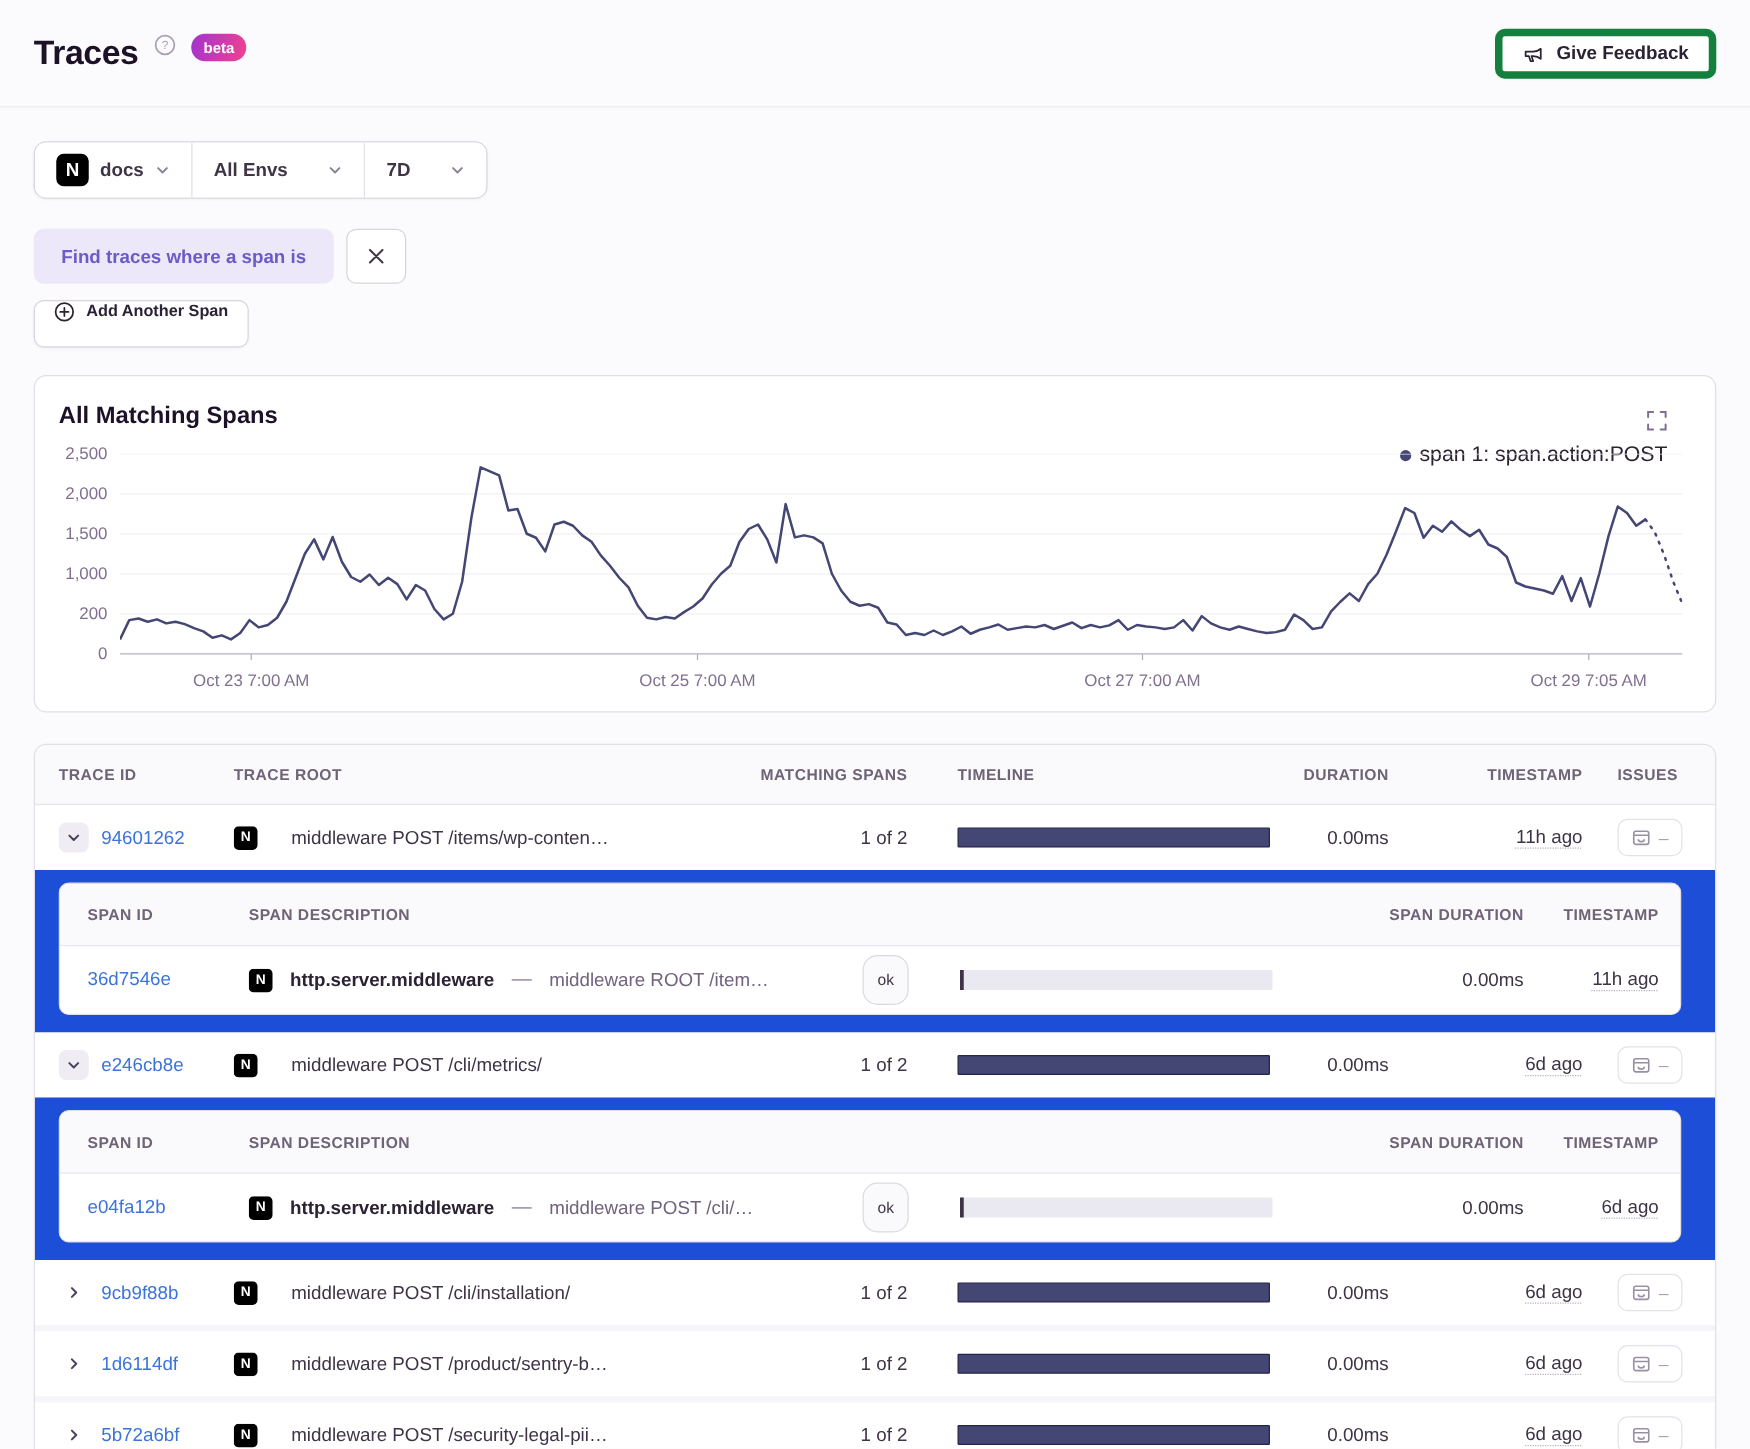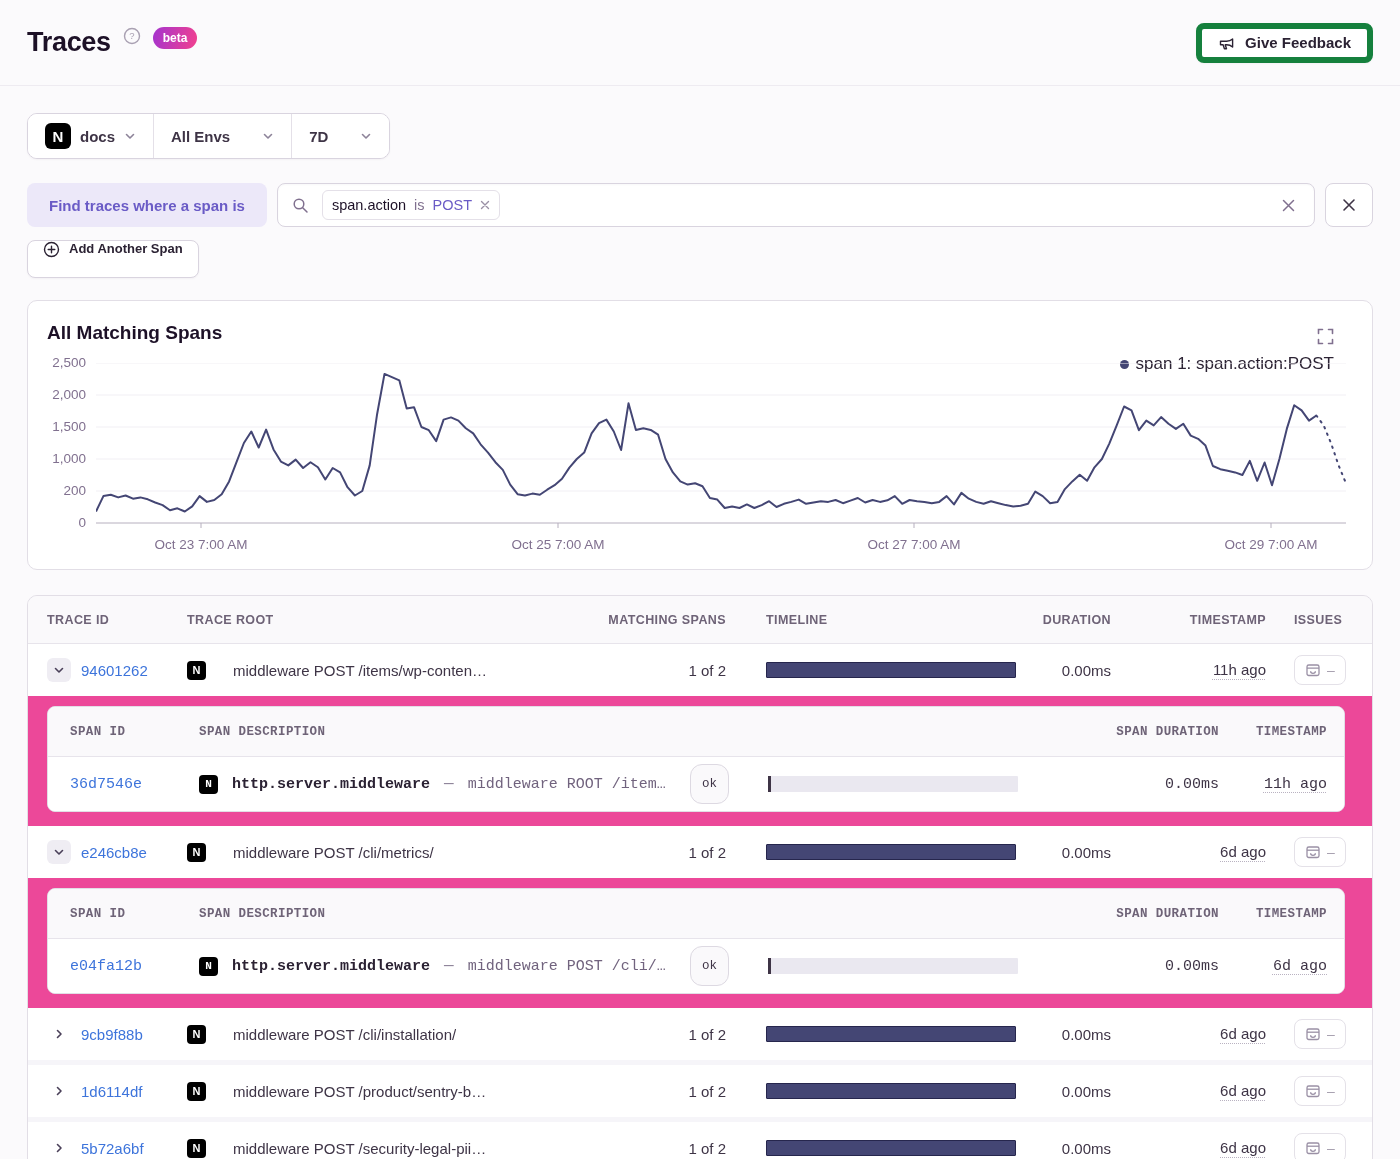--- a/index.html
+++ b/index.html
@@ -135,21 +135,21 @@
     text-decoration:underline dotted #B9B2C1; text-underline-offset:4px; text-decoration-thickness:1px;
   }
   .issues-pill {
     margin-left:28px; width:52px; height:30px; border:1px solid #E4E1E8; border-radius:8px;
     background:#fff; display:flex; align-items:center; justify-content:center; gap:6px;
     color:#9A90A5; cursor:pointer;
   }
   .issues-dash { color:#A9A2B1; font-size:14px; }
 
   
-  .expand-band { background:#ec4899; padding:10px 27px 14px 19px;font-family:Liberation Mono, monospace; }
+  .expand-band { background:#1d4ed8; padding:10px 27px 14px 19px; }
   .span-panel { background:#fff; border:1px solid #E2DEE6; border-radius:8px; overflow:hidden; }
   .srow {
     display:grid;
     grid-template-columns: 22px 129px 491px 78px 250px 201px 108px 1fr;
     align-items:center;
   }
   .shead { height:50px; background:#FAF9FB; border-bottom:1px solid #E7E4EB; }
   .span-row { height:54px; background:#fff; }
   .cell-desc { display:flex; align-items:center; gap:14px; overflow:hidden; }
   .desc-op { font-size:15px; font-weight:700; color:#2B2233; white-space:nowrap; }
@@ -214,43 +214,20 @@
         <svg width="12" height="12" viewBox="0 0 12 12" fill="none">
             <path d="M2.5 4.5 6 8l3.5-3.5" stroke="currentColor" stroke-width="1.6" stroke-linecap="round" stroke-linejoin="round"></path>
           </svg>
       </span>
     </div>
   </div>
 
   
   <div class="search-row">
     <div class="where-label">Find traces where a span is</div>
-    <div class="search-bar">
-      <span class="search-icon">
-        <svg width="17" height="17" viewBox="0 0 17 17" fill="none">
-            <circle cx="7" cy="7" r="4.8" stroke="currentColor" stroke-width="1.5"></circle>
-            <path d="M10.7 10.7 15 15" stroke="currentColor" stroke-width="1.5" stroke-linecap="round"></path>
-          </svg>
-      </span>
-      <span class="token">
-        <span class="tk-key">span.action</span>
-        <span class="tk-op">is</span>
-        <span class="tk-val">POST</span>
-        <span class="tk-x">
-          <svg width="10" height="10" viewBox="0 0 10 10">
-              <path d="M1.5 1.5 8.5 8.5 M8.5 1.5 1.5 8.5" stroke="currentColor" stroke-width="1.4" stroke-linecap="round"></path>
-            </svg>
-        </span>
-      </span>
-      <span class="clear-inline">
-        <svg width="15" height="15" viewBox="0 0 15 15">
-            <path d="M2.5 2.5 12.5 12.5 M12.5 2.5 2.5 12.5" stroke="currentColor" stroke-width="1.5" stroke-linecap="round"></path>
-          </svg>
-      </span>
-    </div>
     <button class="close-search-btn">
       <svg width="16" height="16" viewBox="0 0 16 16">
           <path d="M3 3 13 13 M13 3 3 13" stroke="currentColor" stroke-width="1.6" stroke-linecap="round"></path>
         </svg>
     </button>
   </div>
 
   <button class="add-span-btn">
     <span style="display:inline-flex">
       <svg width="17" height="17" viewBox="0 0 17 17" fill="none">
@@ -294,21 +271,21 @@
           <line x1="818" y1="160" x2="818" y2="165" class="ax"></line>
           <line x1="1175" y1="160" x2="1175" y2="165" class="ax"></line>
           <polyline points="0.0,148.5 7.4,133.1 14.8,131.8 22.2,134.4 29.6,132.5 37.0,135.7 44.4,134.4 51.8,136.3 59.2,139.5 66.6,142.1 74.0,147.2 81.4,145.3 88.8,148.5 96.2,143.4 103.6,133.1 110.9,138.9 118.3,137.0 125.7,131.2 133.1,118.4 140.5,99.2 147.9,80.0 155.3,68.5 162.7,84.5 170.1,66.6 177.5,86.4 184.9,98.6 192.3,102.4 199.7,96.6 207.1,105.0 214.5,99.2 221.9,104.3 229.3,116.5 236.7,105.0 244.1,109.4 251.5,124.2 258.9,132.5 266.3,128.0 273.7,102.4 281.1,51.2 288.5,10.9 295.9,14.1 303.3,17.3 310.7,45.4 318.0,44.2 325.4,64.0 332.8,67.2 340.2,78.1 347.6,56.6 355.0,54.4 362.4,57.6 369.8,65.3 377.2,70.4 384.6,81.3 392.0,89.6 399.4,99.2 406.8,106.9 414.2,121.6 421.6,131.2 429.0,132.5 436.4,130.6 443.8,131.8 451.2,126.7 458.6,122.2 466.0,115.8 473.4,104.6 480.8,96.0 488.2,89.6 495.6,70.4 503.0,60.2 510.4,56.6 517.8,68.5 525.1,87.0 532.5,40.3 539.9,66.9 547.3,65.3 554.7,66.9 562.1,71.7 569.5,96.0 576.9,109.4 584.3,118.4 591.7,121.6 599.1,120.3 606.5,123.2 613.9,135.0 621.3,136.6 628.7,145.0 636.1,143.4 643.5,145.0 650.9,141.4 658.3,145.0 665.7,142.1 673.1,138.2 680.5,144.0 687.9,140.8 695.3,138.9 702.7,136.6 710.1,140.8 717.5,139.5 724.9,138.2 732.2,138.9 739.6,137.0 747.0,140.2 754.4,137.6 761.8,135.0 769.2,139.5 776.6,137.0 784.0,138.9 791.4,137.3 798.8,133.1 806.2,140.8 813.6,137.0 821.0,138.2 828.4,138.9 835.8,140.2 843.2,138.9 850.6,133.1 858.0,141.4 865.4,129.9 872.8,135.7 880.2,138.9 887.6,140.8 895.0,138.2 902.4,140.2 909.8,142.1 917.2,143.4 924.6,142.7 932.0,140.8 939.3,128.6 946.7,133.1 954.1,140.2 961.5,138.9 968.9,126.1 976.3,118.4 983.7,111.7 991.1,117.8 998.5,104.3 1005.9,96.0 1013.3,80.6 1020.7,62.4 1028.1,43.5 1035.5,47.4 1042.9,67.2 1050.3,57.6 1057.7,62.4 1065.1,54.1 1072.5,60.8 1079.9,65.9 1087.3,60.8 1094.7,72.6 1102.1,75.8 1109.5,82.6 1116.9,103.0 1124.3,106.2 1131.7,107.8 1139.1,109.4 1146.4,112.0 1153.8,97.9 1161.2,117.8 1168.6,99.5 1176.0,122.2 1183.4,96.0 1190.8,65.9 1198.2,42.2 1205.6,47.4 1213.0,57.6 1220.4,52.5" class="line"></polyline>
           <polyline points="1220.4,52.5 1227.8,62.7 1235.2,80.6 1242.6,102.4 1250.0,120.3" class="line tail"></polyline>
         </svg>
     </div>
 
     <div class="x-label" style="left:173px">Oct 23 7:00 AM</div>
     <div class="x-label" style="left:530px">Oct 25 7:00 AM</div>
     <div class="x-label" style="left:886px">Oct 27 7:00 AM</div>
-    <div class="x-label" style="left:1243px">Oct 29 7:00 AM</div>
+    <div class="x-label" style="left:1243px">Oct 29 7:05 AM</div>
   </div>
 
   
   <div class="trace-table">
 
     <div class="trow thead">
       <div></div>
       <div class="th">TRACE ID</div>
       <div class="th">TRACE ROOT</div>
       <div class="th t-right">MATCHING SPANS</div>

